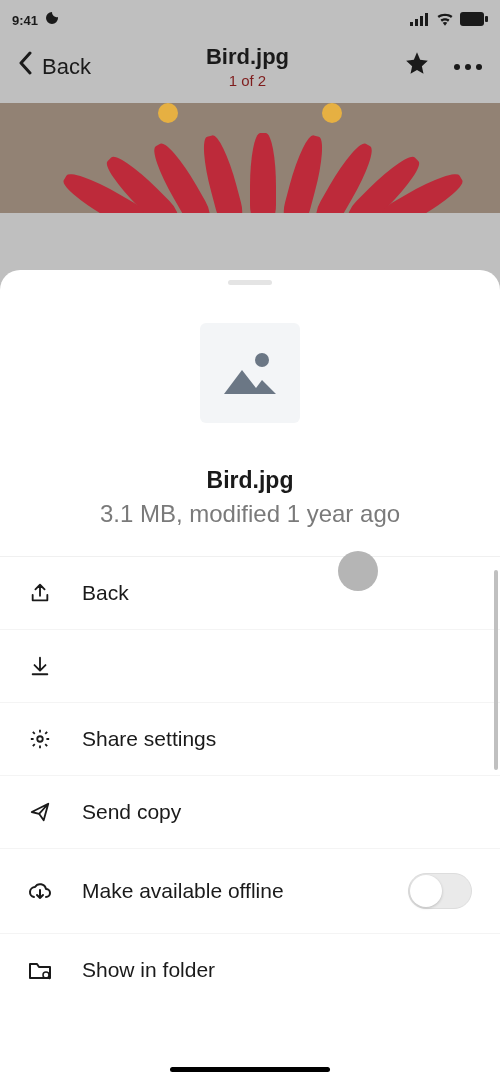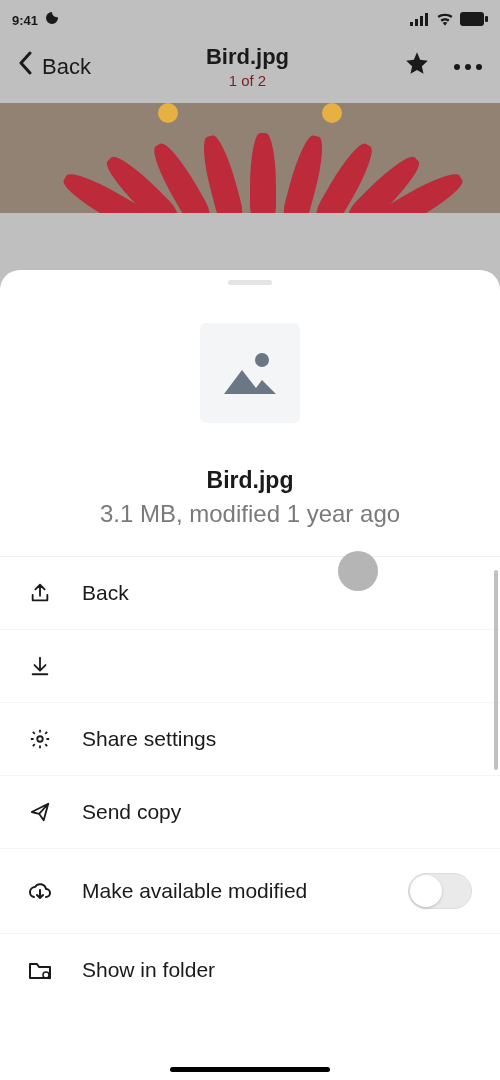--- a/index.html
+++ b/index.html
@@ -343,21 +343,21 @@
       </span>
       <span class="menu-label">Send copy</span>
     </div>
 
     <div class="menu-item">
       <span class="menu-icon">
         <svg width="24" height="20" viewBox="0 0 24 20">
             <path fill="none" stroke="#1a1a1a" stroke-width="2" stroke-linecap="round" stroke-linejoin="round" d="M6 16a5 5 0 0 1 1-9.9A6 6 0 0 1 18 8a4 4 0 0 1 0 8M12 9v8M9 14l3 3 3-3"></path>
           </svg>
       </span>
-      <span class="menu-label">Make available modified</span>
+      <span class="menu-label">Make available offline</span>
       <div class="toggle">
         <div class="toggle-knob"></div>
       </div>
     </div>
 
 
     <div class="menu-item">
       <span class="menu-icon">
         <svg width="24" height="20" viewBox="0 0 24 20">
             <path fill="none" stroke="#1a1a1a" stroke-width="2" stroke-linejoin="round" d="M2 4h7l2 3h11v11H2z"></path>

